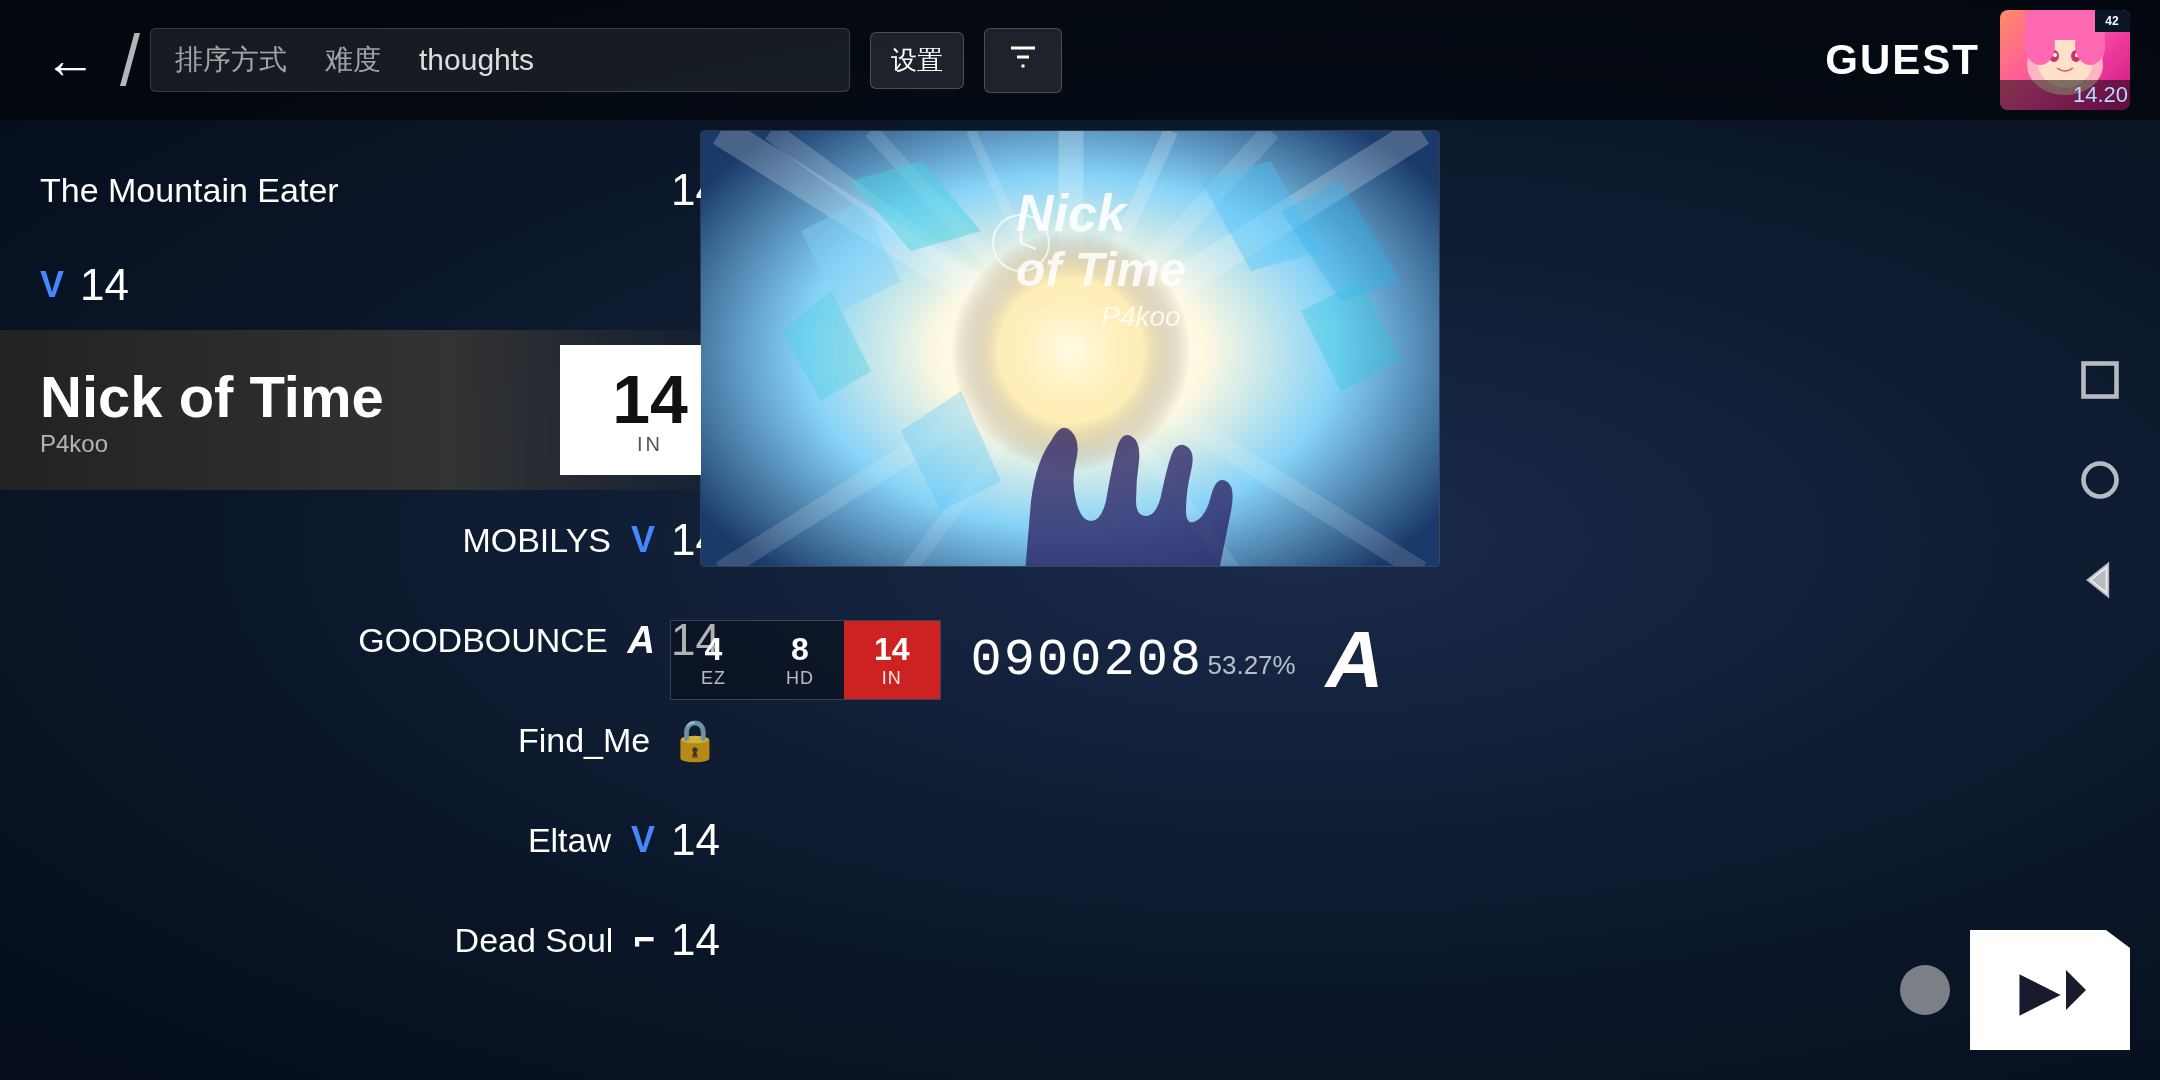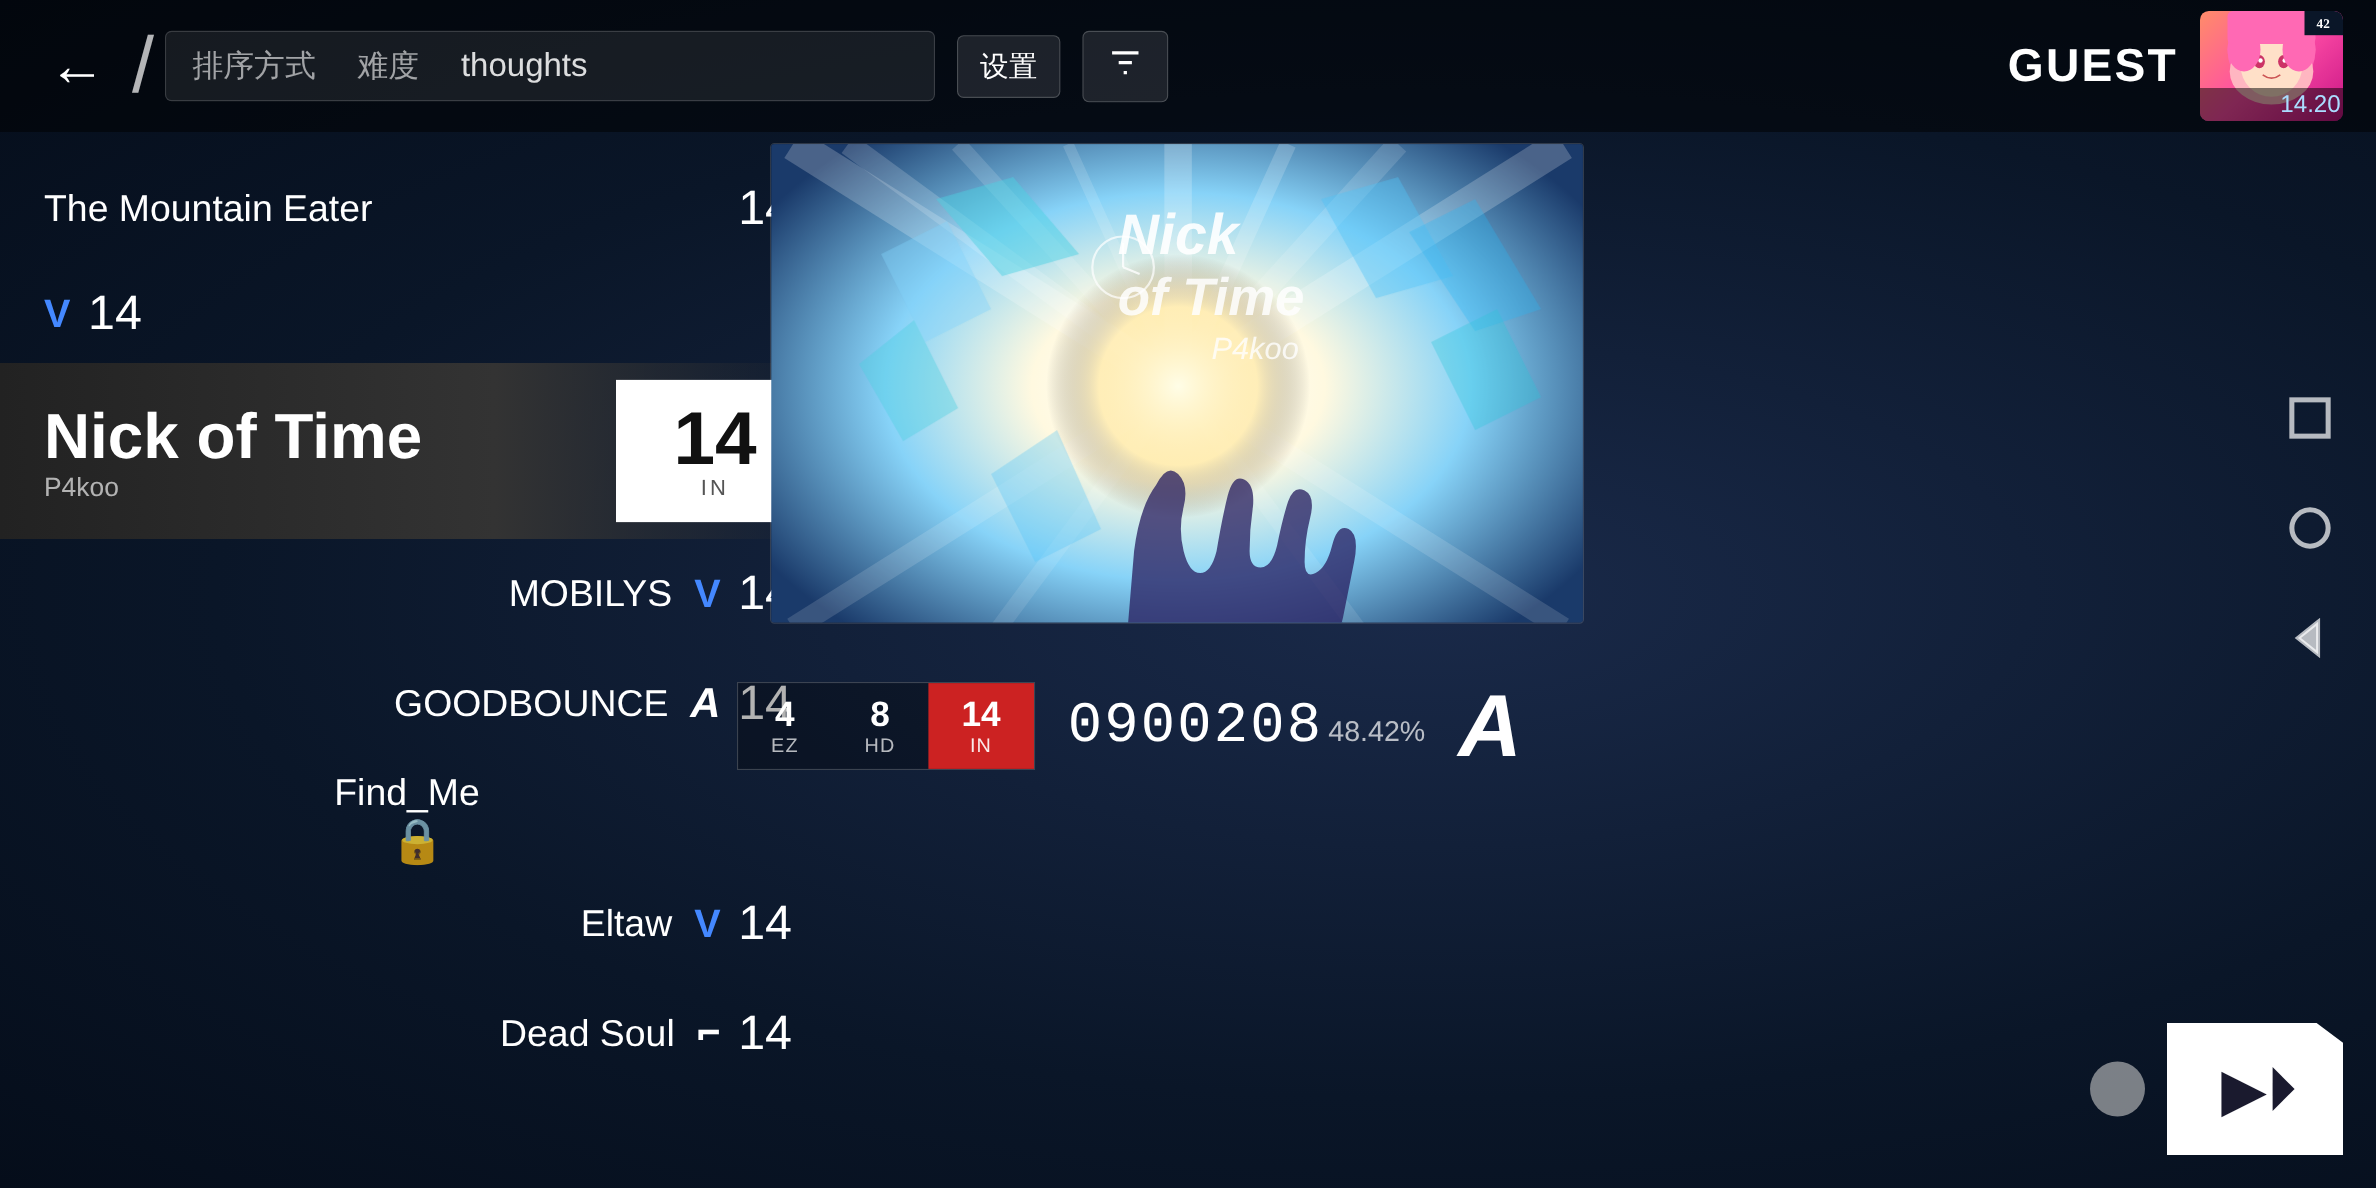--- a/index.html
+++ b/index.html
@@ -122,21 +122,20 @@
       justify-content: center;
     }
 
     .avatar-art {
       width: 100%;
       height: 100%;
       background: linear-gradient(135deg, #ff8c69 0%, #ff4da6 50%, #c71585 100%);
       display: flex;
       align-items: flex-end;
       justify-content: center;
-      font-family: Liberation Serif, serif;
     }
 
     .rating {
       color: #aaddff;
       font-size: 22px;
     }
 
     
     .right-nav {
       position: absolute;
@@ -436,21 +435,21 @@
   <div class="song-item" style="height:100px;">
     <div style="flex:1;">
       <div class="song-title" style="text-align:right; padding-right:20px;">GOODBOUNCE</div>
     </div>
     <div class="song-info">
       <span class="diff-icon a" style="font-size:38px; font-weight:bold; color:#fff; font-style:italic;">A</span>
       <span class="song-num">14</span>
     </div>
   </div>
 
-  <div class="song-item" style="height:100px;flex-direction:column;">
+  <div class="song-item" style="height:100px;">
     <div style="flex:1;">
       <div class="song-title" style="text-align:right; padding-right:20px;">Find_Me</div>
     </div>
     <div class="song-info">
       <span style="font-size:40px; color:rgba(255,255,255,0.8);">🔒</span>
     </div>
   </div>
 
   <div class="song-item" style="height:100px;">
     <div style="flex:1;">
@@ -547,21 +546,21 @@
     </div>
     <div class="diff-tab active">
       <span class="num">14</span>
       <span class="lbl">IN</span>
     </div>
   </div>
 
   <div class="score-section">
     <div>
       <span class="score-value">0900208</span>
-      <span class="score-percent">48.42%</span>
+      <span class="score-percent">53.27%</span>
     </div>
     <span class="grade-badge">A</span>
   </div>
 </div>
 
 <div class="right-nav" style="top:350px; transform:none; right:30px;">
   <div class="nav-icon">
     <svg viewBox="0 0 24 24">
       <rect x="3" y="3" width="18" height="18" stroke="rgba(255,255,255,0.7)" stroke-width="2.5" fill="none"></rect>
     </svg>

